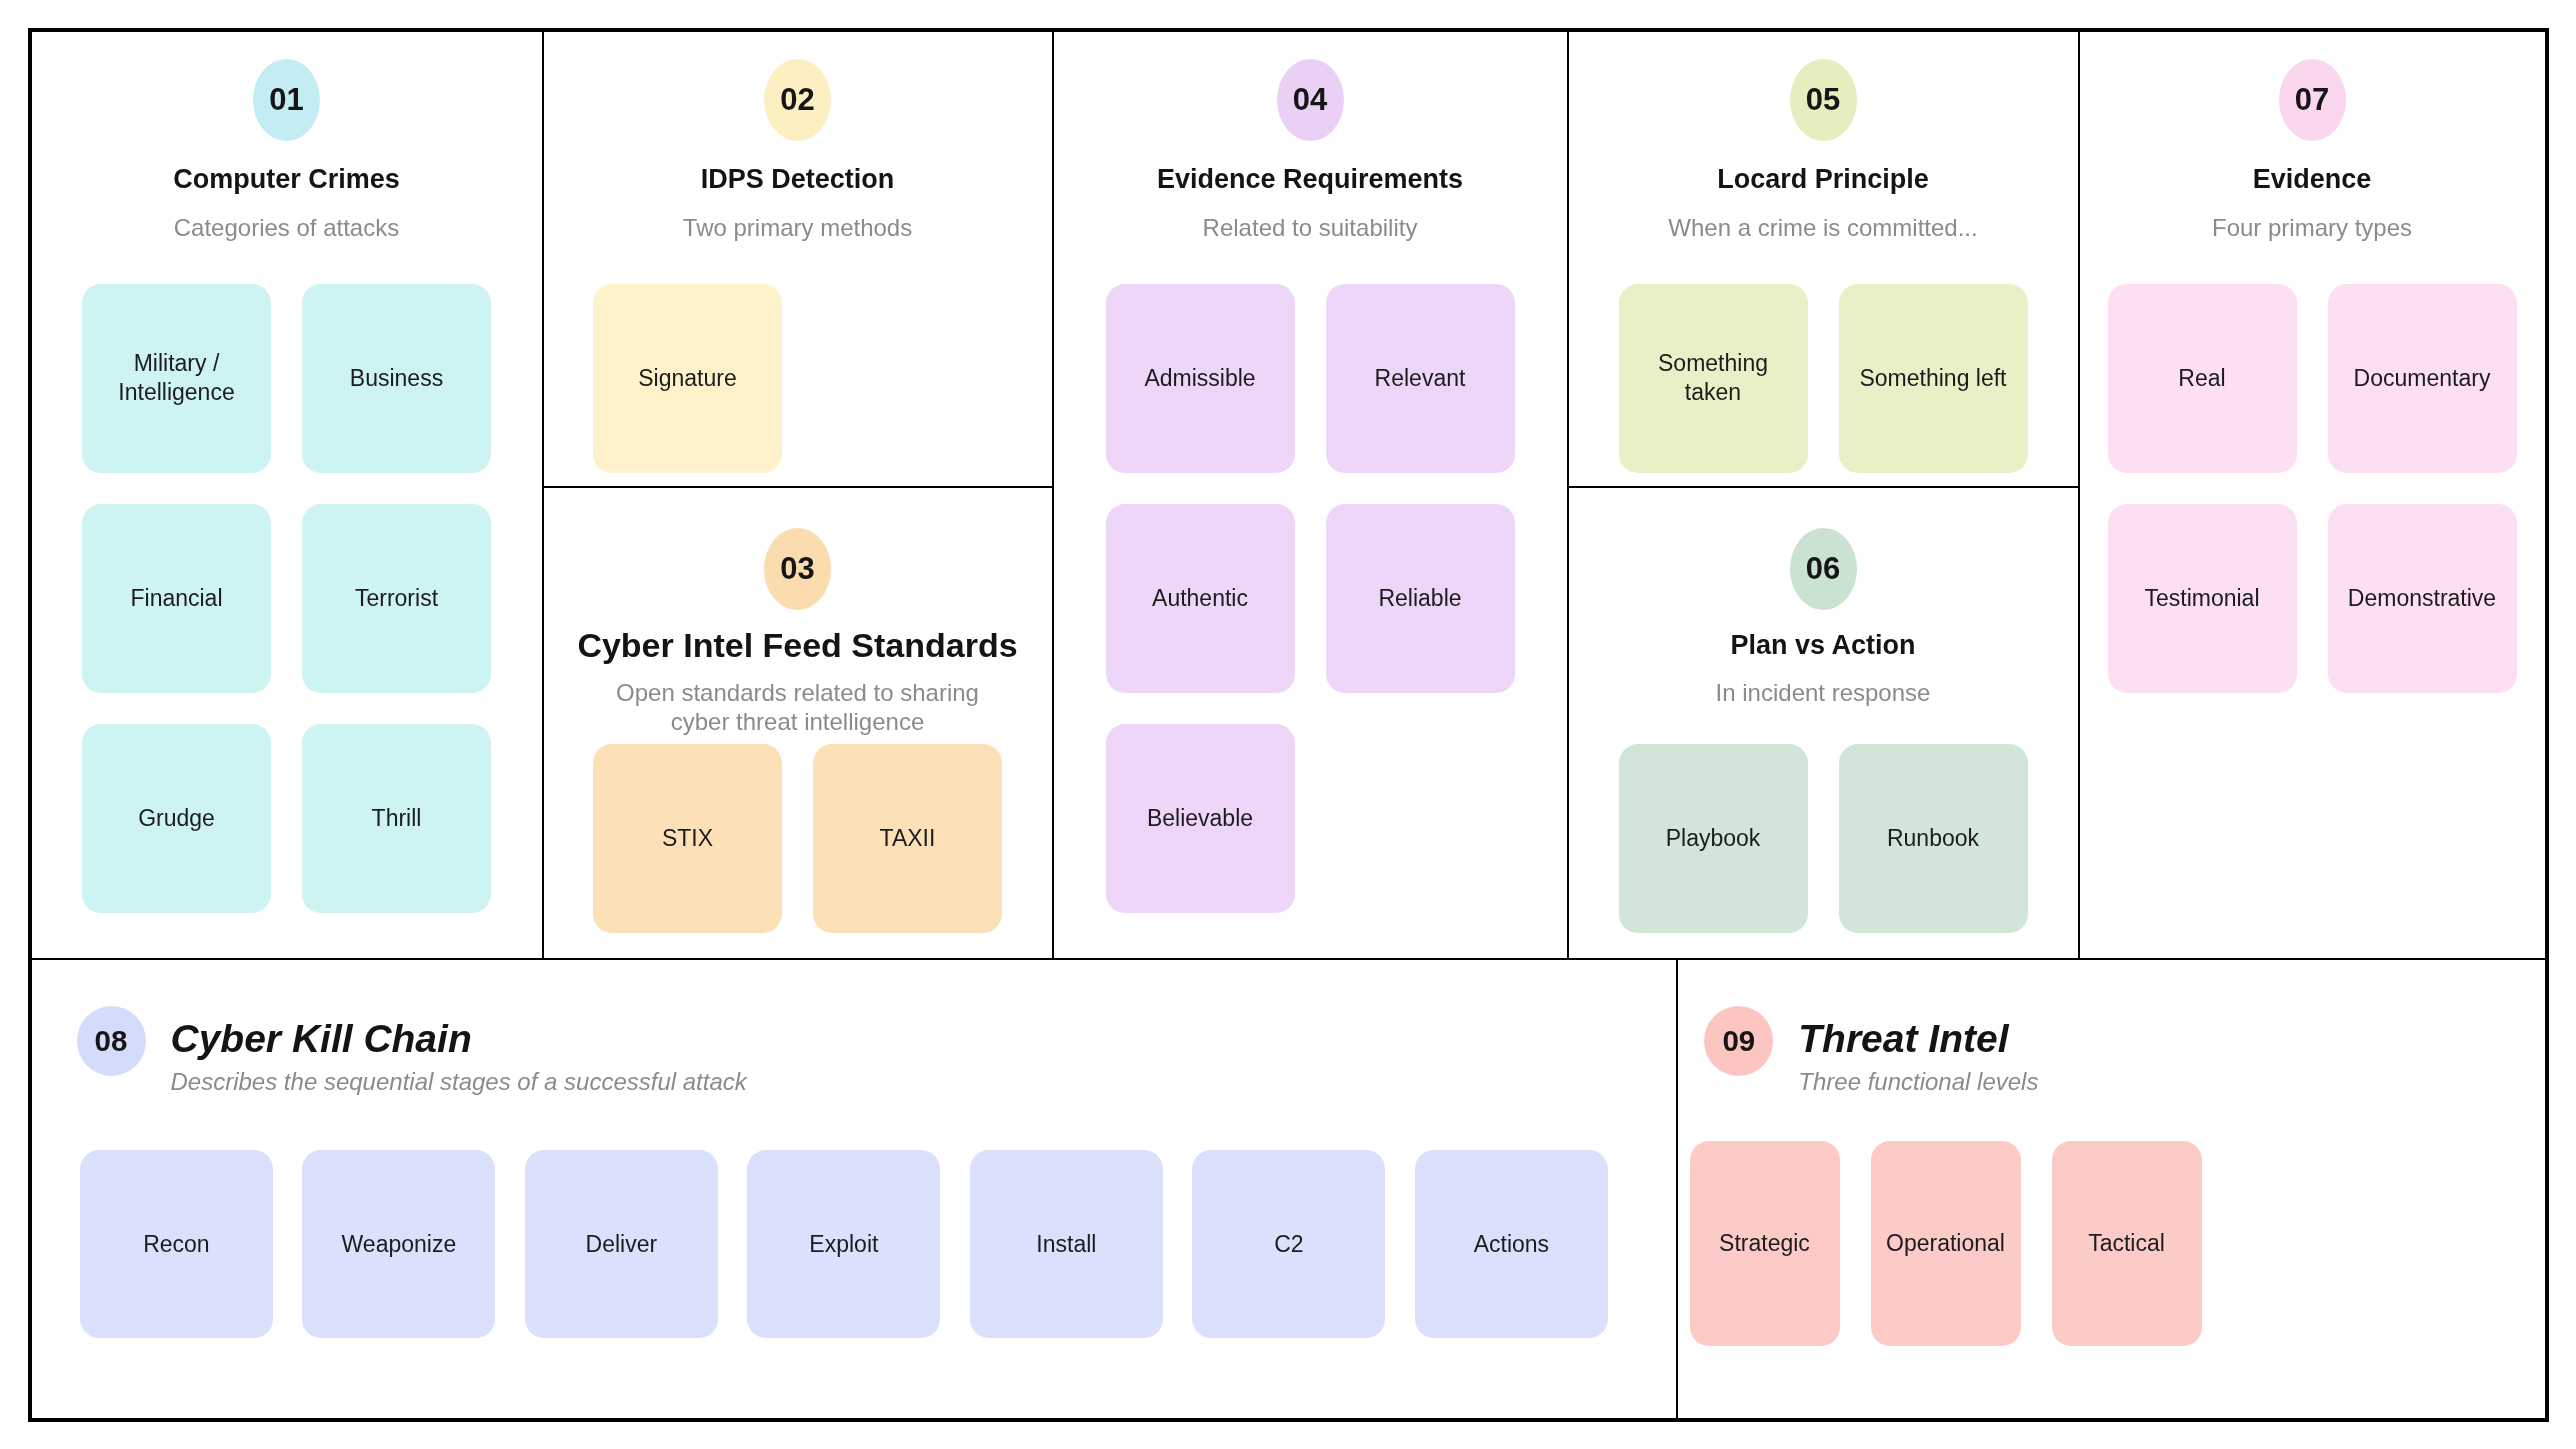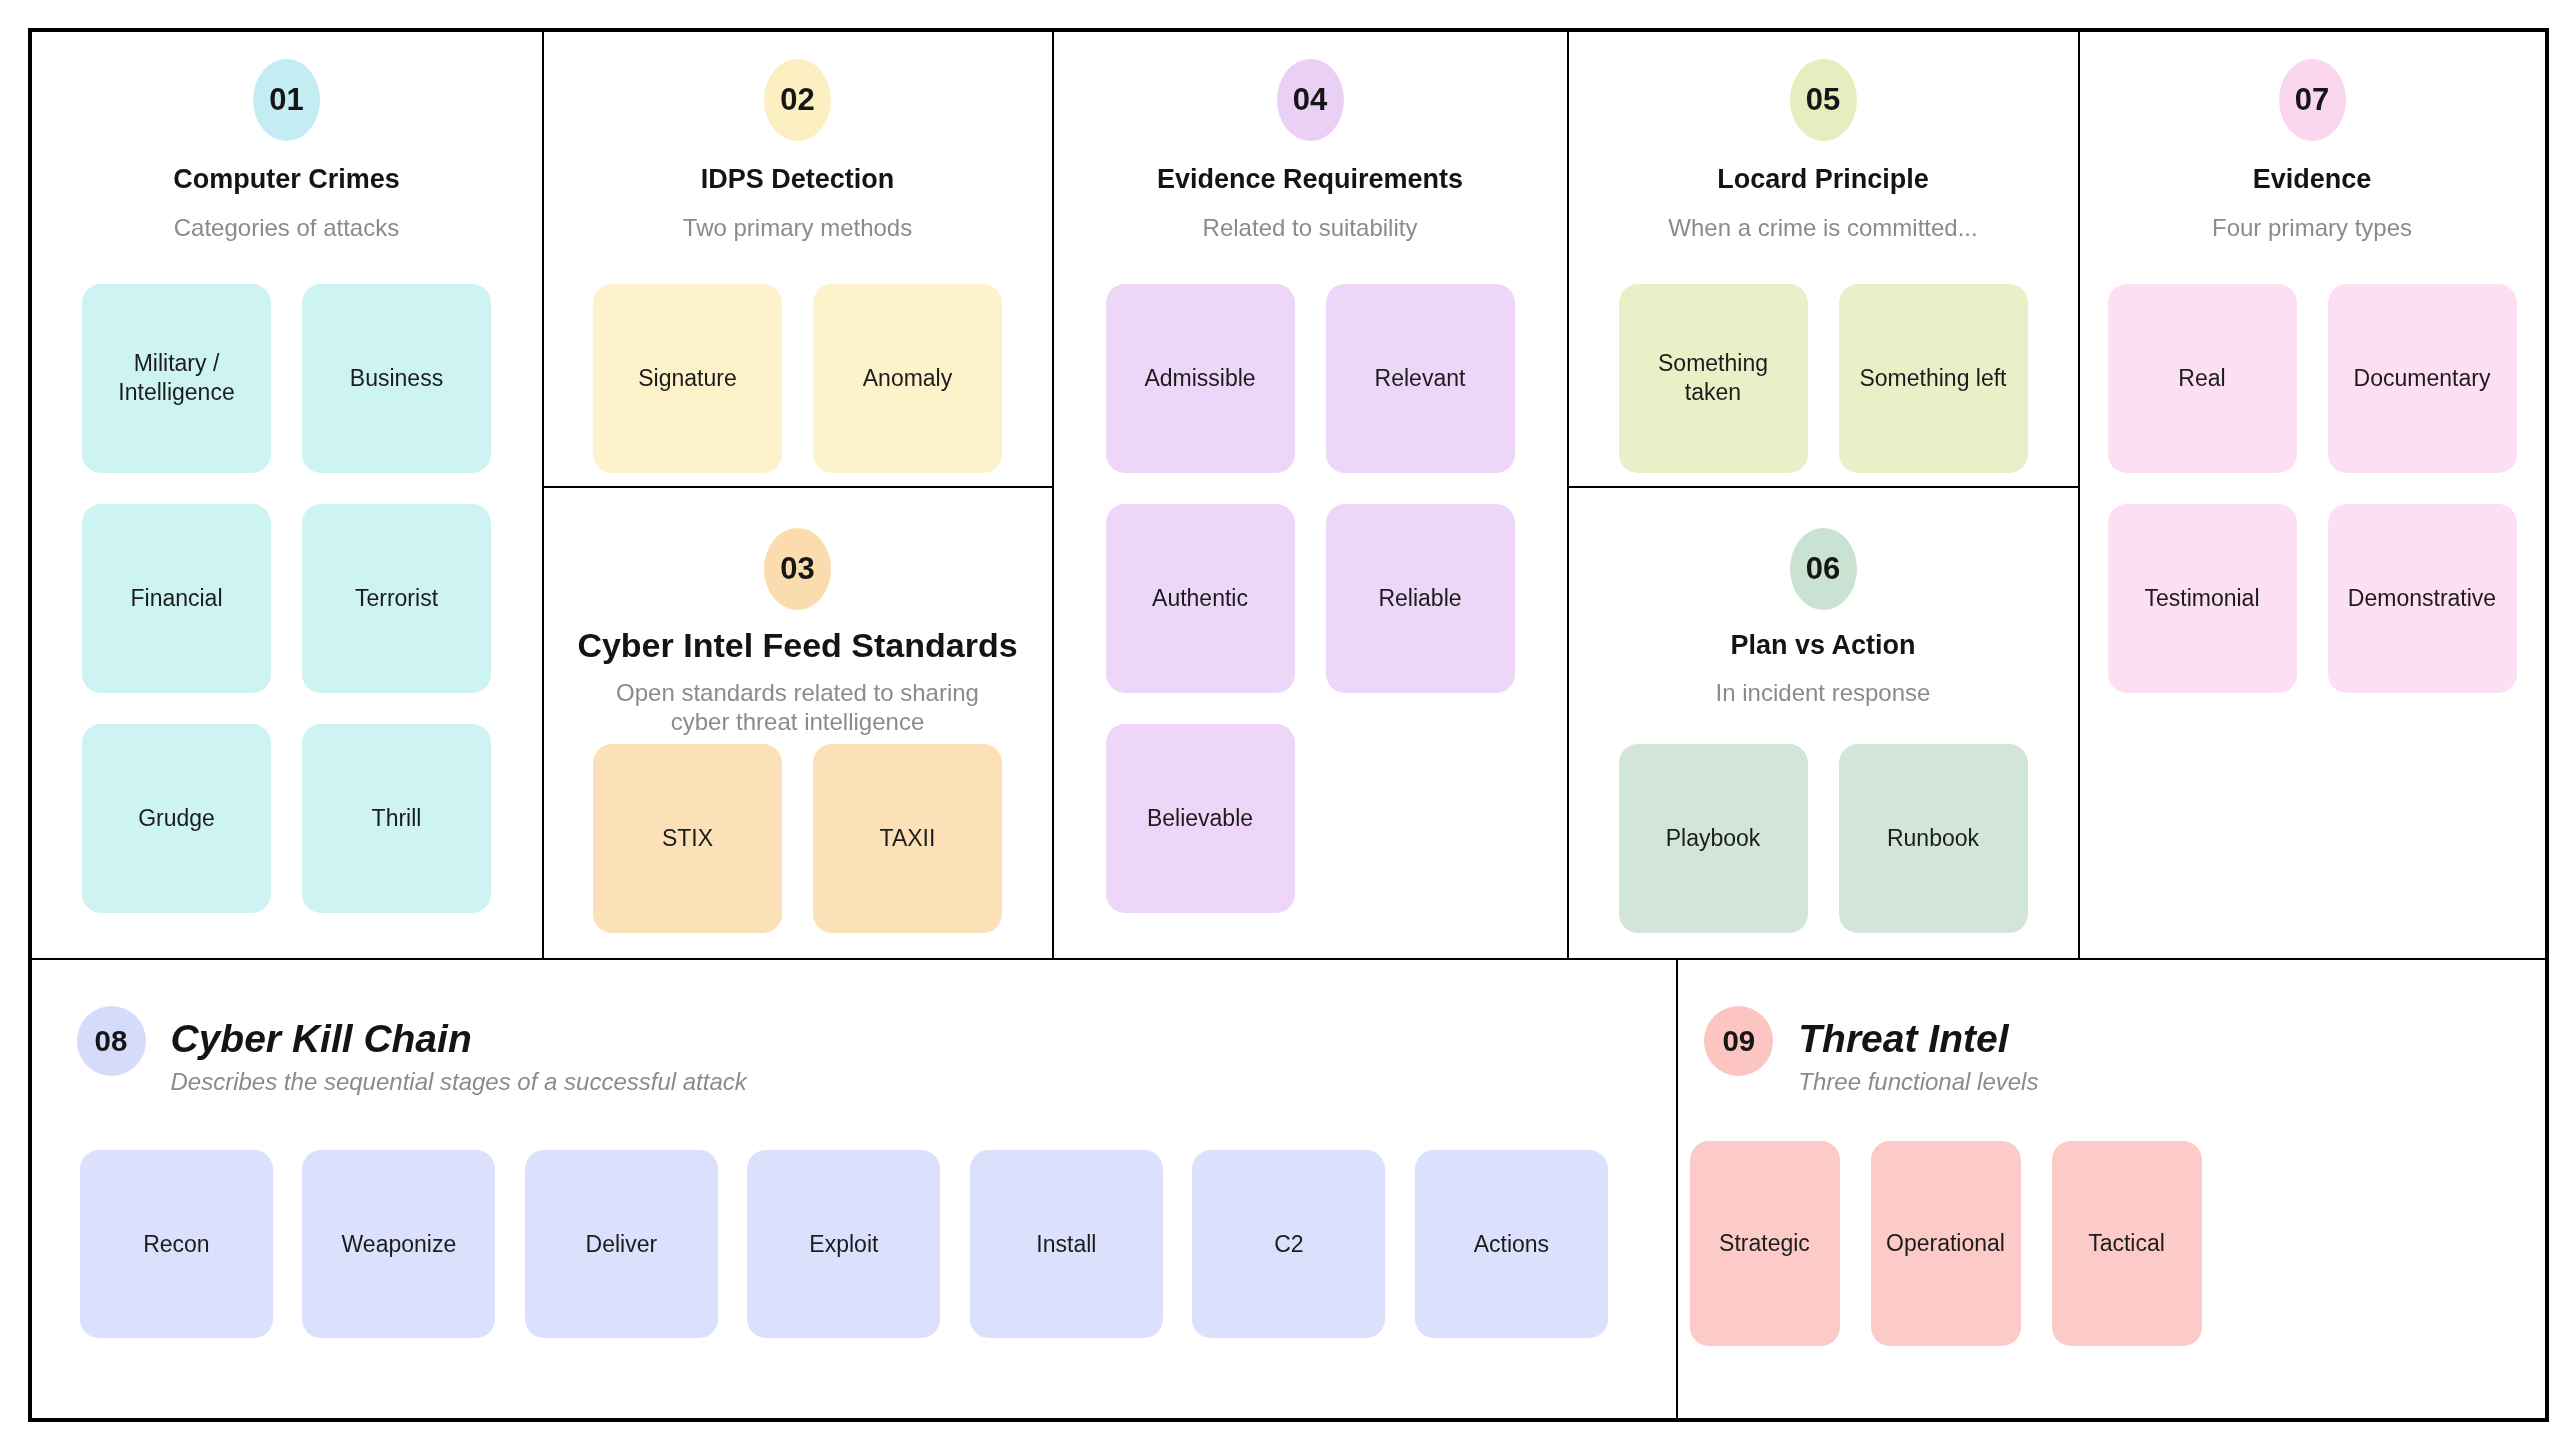--- a/index.html
+++ b/index.html
@@ -80,21 +80,20 @@
     <div class="col">
       <div class="half-top">
         <div class="section" style="--circle: #fcefc2; --box: #fdf2ca;">
           <div class="oval">
               <span>02</span>
             </div>
           <div class="title">IDPS Detection</div>
           <div class="subtitle">Two primary methods</div>
           <div class="boxes">
             <div class="box">Signature</div>
-            <div class="box">Anomaly</div>
           </div>
         </div>
       </div>
       <div class="half-bottom">
         <div class="section sec-cifs" style="--circle: #fbdcae; --box: #fce1b8;">
           <div class="oval">
               <span>03</span>
             </div>
           <div class="title">Cyber Intel Feed Standards</div>
           <div class="subtitle">Open standards related to sharing cyber threat intelligence</div>

